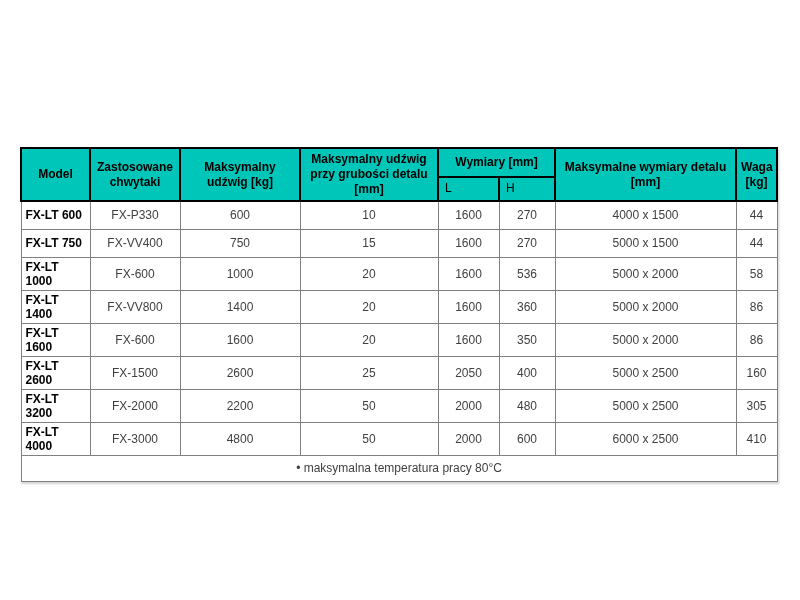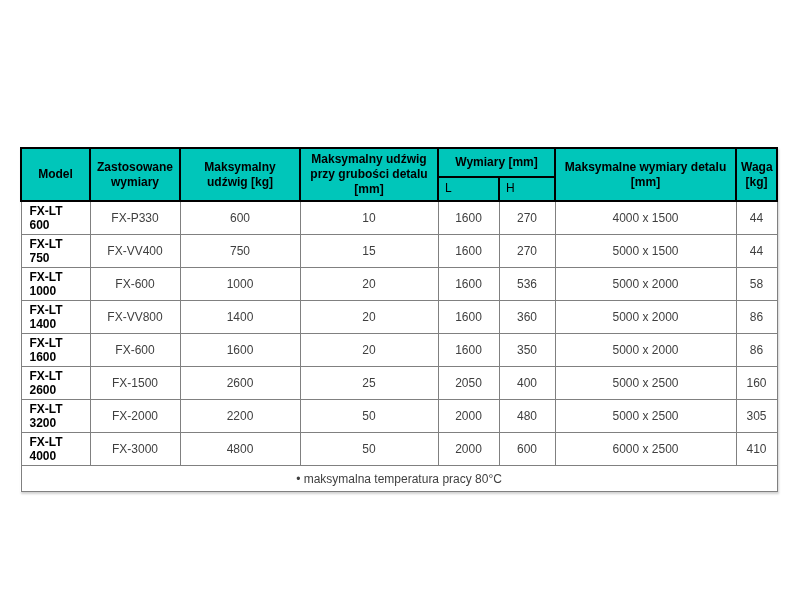--- a/index.html
+++ b/index.html
@@ -47,21 +47,20 @@
     text-align: center;
     vertical-align: middle;
     padding: 2px 4px;
     background: #ffffff;
     font-size: 12px;
   }
   table.spec td.model {
     font-weight: bold;
     color: #000;
     text-align: left;
-    padding-left: 8px;
   }
   table.spec tr.hdr-main { height: 28px; }
   table.spec tr.hdr-sub  { height: 24px; }
   table.spec tbody tr    { height: 28px; }
   table.spec tr.note-row { height: 26px; }
   table.spec td.note {
     text-align: center;
     color: var(--data-text);
   }
 </style>
@@ -76,21 +75,21 @@
         <col style="width:120px">
         <col style="width:138px">
       <col style="width:61px">
         <col style="width:56px">
         <col style="width:181px">
         <col style="width:41px">
     </colgroup>
     <thead>
       <tr class="hdr-main">
         <th rowspan="2">Model</th>
-        <th rowspan="2">Zastosowane wymiary</th>
+        <th rowspan="2">Zastosowane chwytaki</th>
         <th rowspan="2">Maksymalny udźwig [kg]</th>
         <th rowspan="2">Maksymalny udźwig przy grubości detalu [mm]</th>
         <th colspan="2">Wymiary [mm]</th>
         <th rowspan="2">Maksymalne wymiary detalu [mm]</th>
         <th rowspan="2">Waga [kg]</th>
       </tr>
       <tr class="hdr-sub">
         <th class="subhead">L</th>
         <th class="subhead">H</th>
       </tr>

